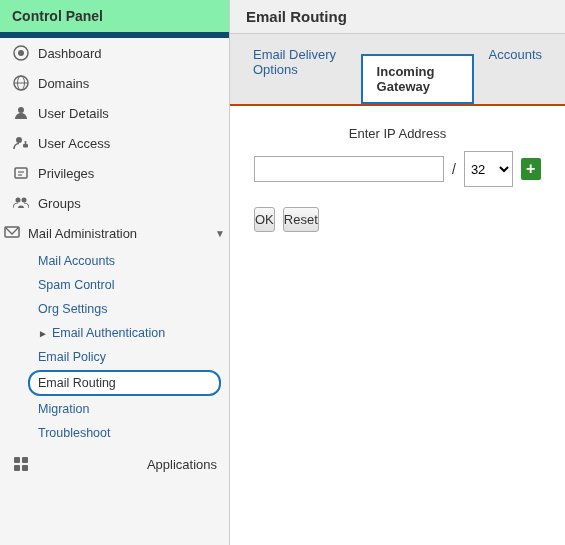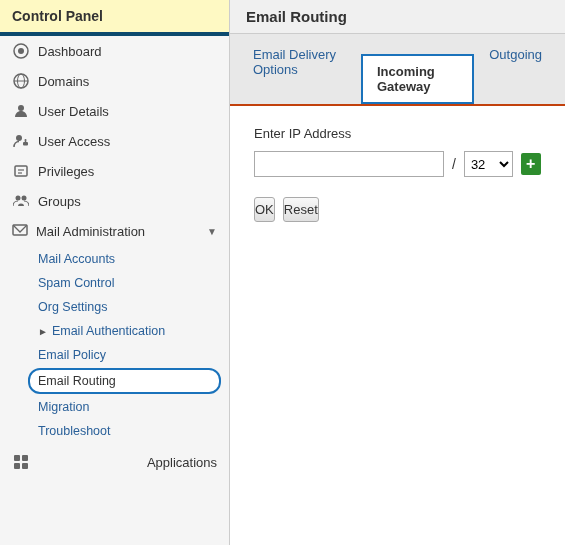--- a/index.html
+++ b/index.html
@@ -17,25 +17,25 @@
     .sidebar {
       width: 230px;
       min-width: 230px;
       background: #f5f5f5;
       border-right: 1px solid #ccc;
       height: 545px;
       overflow-y: auto;
     }
 
     .sidebar-header {
-      background: #fef9c3;
+      background: #86efac;
       padding: 8px 12px;
       font-weight: bold;
       font-size: 14px;
-      border-bottom: 4px solid #0c4a6e;
+      border-bottom: 6px solid #0c4a6e;
       color: #333;
     }
 
     .sidebar-item {
       display: flex;
       align-items: center;
       padding: 6px 12px;
       cursor: pointer;
       color: #333;
       text-decoration: none;
@@ -63,21 +63,21 @@
       border: 2px solid #1a72bb;
       border-radius: 12px;
       margin: 1px 8px 1px 28px;
       padding: 4px 8px;
       color: #333;
     }
 
     .mail-admin-header {
       display: flex;
       align-items: center;
-      padding: 6px 12px;
+      padding: 6px 4px;
       cursor: pointer;
       color: #333;
     }
     .mail-admin-header .icon { margin-right: 8px; }
     .mail-admin-header .expand-icon {
       margin-left: auto;
       font-size: 10px;
       color: #666;
     }
 
@@ -138,20 +138,21 @@
     .content-area {
       padding: 20px 24px;
       background: #fff;
       flex: 1;
     }
 
     .content-label {
       font-size: 13px;
       color: #333;
       margin-bottom: 10px;
+      text-align: center;
     }
 
     .ip-input-row {
       display: flex;
       align-items: center;
       gap: 8px;
       margin-bottom: 20px;
     }
 
     .ip-text-input {
@@ -163,21 +164,21 @@
       background: #fff;
     }
 
     .slash-text {
       font-size: 14px;
       color: #333;
     }
 
     .cidr-select {
       width: 52px;
-      height: 26px;
+      height: 36px;
       border: 1px solid #aaa;
       font-size: 13px;
       background: #fff;
       padding: 0 2px;
     }
 
     .add-btn {
       width: 22px;
       height: 22px;
       background: #2d8c2d;
@@ -338,21 +339,21 @@
     <span>Applications</span>
   </div>
 </div>
 
 <div class="main-content">
   <div class="main-header">Email Routing</div>
 
   <div class="tabs-bar">
     <div class="tab">Email Delivery Options</div>
     <div class="tab active-highlighted">Incoming Gateway</div>
-    <div class="tab">Outgoing</div>
+    <div class="tab">Accounts</div>
   </div>
 
   <div class="content-area">
     <div class="content-label">Enter IP Address</div>
 
     <div class="ip-input-row">
       <input type="text" class="ip-text-input" value="" placeholder="" style="">
       <span class="slash-text">/</span>
       <select class="cidr-select">
         <option>32</option>

